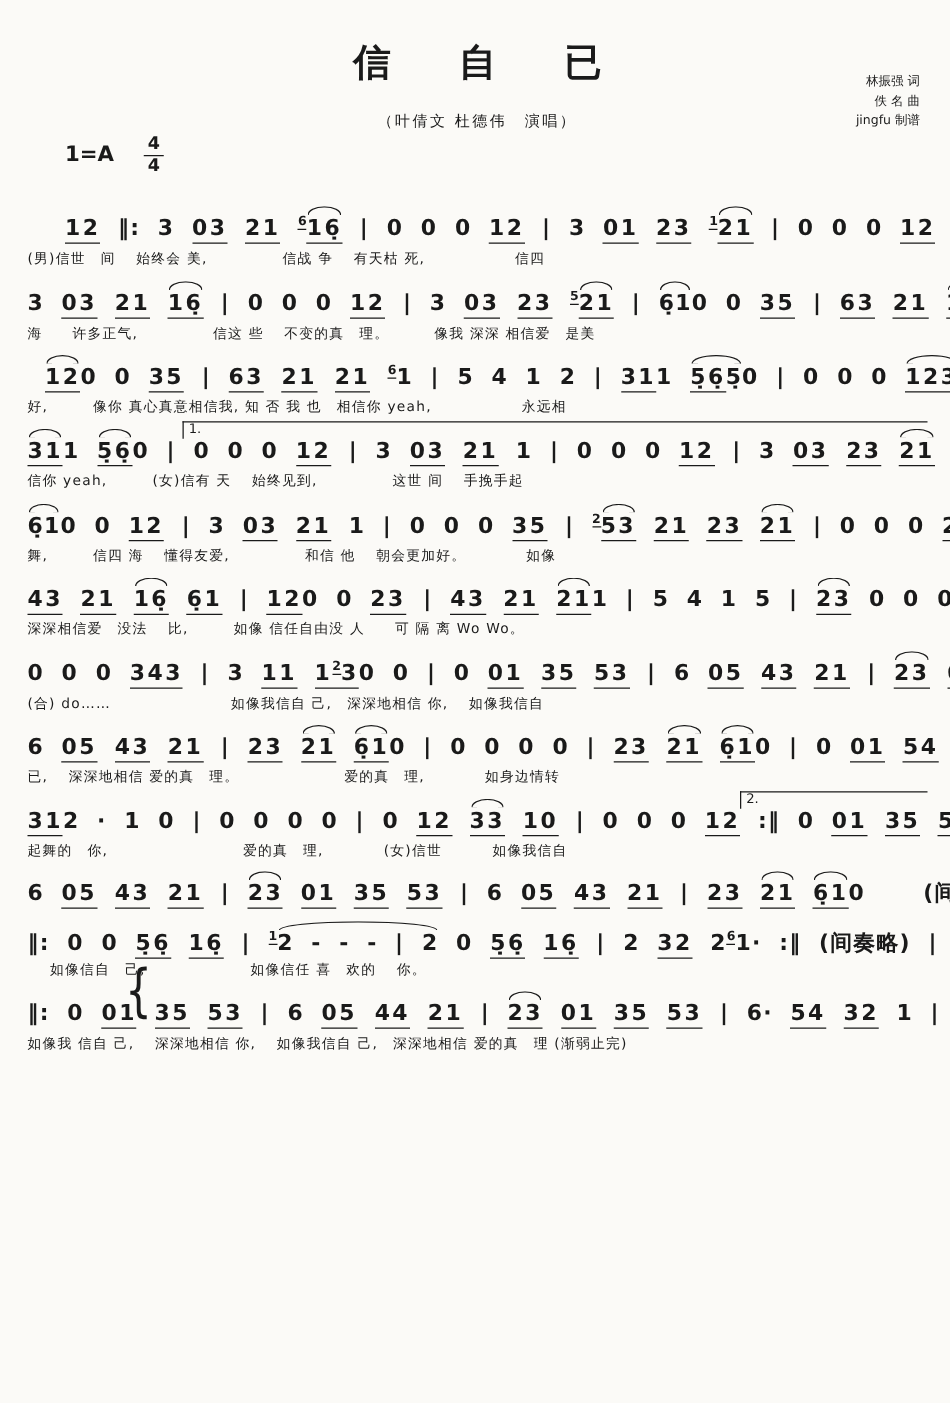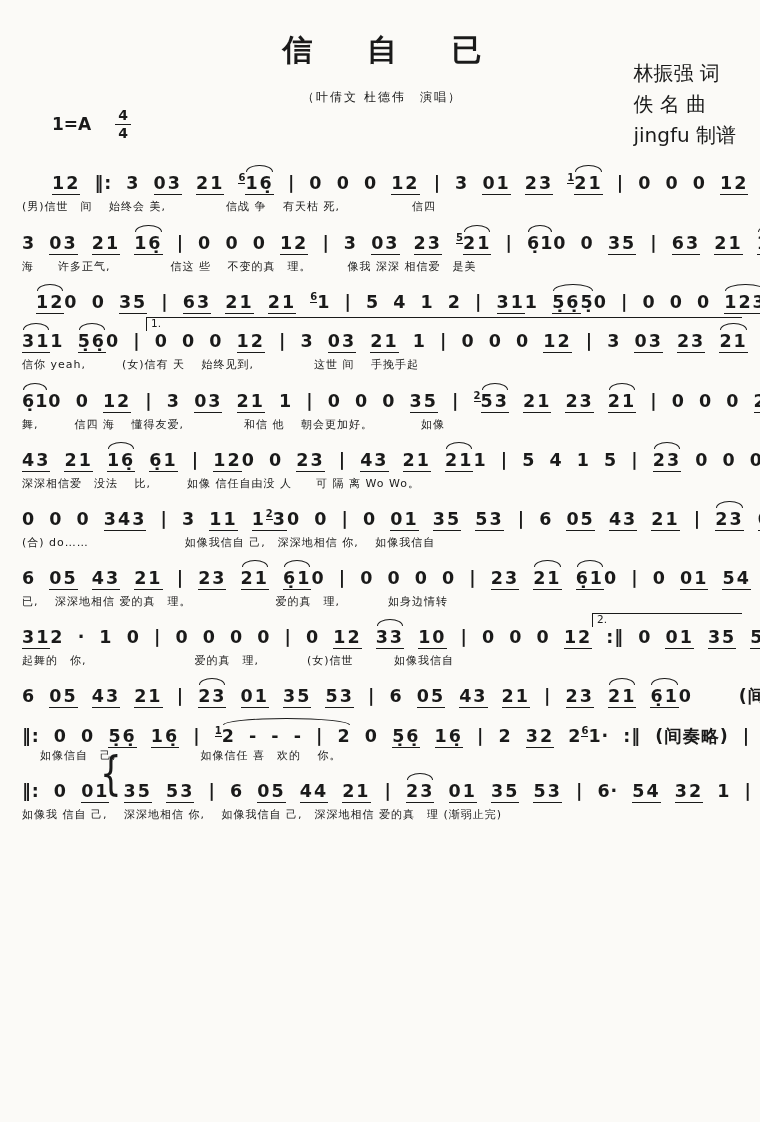--- a/index.html
+++ b/index.html
@@ -1,21 +1,21 @@
 <!DOCTYPE html>
 <html><head>
 <meta charset="utf-8">
 <style>
   html,body{margin:0;padding:0;background:#f4f2ee;}
   body{width:760px;height:1122px;font-family:"DejaVu Sans",sans-serif;color:#1a1a1a;}
   .page{width:760px;height:1122px;background:#fbfaf7;box-sizing:border-box;padding:14px 18px 10px 22px;overflow:hidden;}
   .header{position:relative;height:130px;}
   .title{text-align:center;font-size:30px;font-weight:bold;letter-spacing:22px;padding-left:22px;margin-top:16px;font-family:"DejaVu Sans",sans-serif;}
   .subtitle{text-align:center;font-size:12px;margin-top:18px;letter-spacing:2px;}
-  .credits{position:absolute;right:6px;top:28px;text-align:left;font-size:20px;line-height:1.55;}
+  .credits{position:absolute;right:6px;top:28px;text-align:right;font-size:10px;line-height:1.55;}
   .keysig{position:absolute;left:30px;top:78px;font-size:17px;font-weight:bold;display:flex;align-items:center;gap:24px;}
   .frac{display:inline-block;text-align:center;font-size:14px;line-height:1.05;font-weight:bold;}
   .frac .num{display:block;border-bottom:1.5px solid #1a1a1a;padding:0 3px 1px;}
   .frac .den{display:block;padding-top:1px;}
   .system{position:relative;margin-bottom:5px;padding-top:12px;}
   .notes{font-size:17.5px;font-weight:bold;word-spacing:7px;letter-spacing:1px;white-space:nowrap;line-height:1.25;font-family:"DejaVu Sans",sans-serif;}
   .beam{border-bottom:1.6px solid #1a1a1a;padding-bottom:1px;letter-spacing:2px;}
   .slur{position:relative;display:inline-block;}
   .slur::before{content:"";position:absolute;left:1px;right:1px;top:-8px;height:6px;border:1.3px solid #1a1a1a;border-bottom:none;border-radius:50% 50% 0 0 / 100% 100% 0 0;}
   .grace{font-size:10px;vertical-align:8px;border-bottom:1px solid #1a1a1a;letter-spacing:0;}
@@ -57,20 +57,21 @@
     <div class="lyrics">(男)信世　间　 始终会 美,　　　　　信战 争　 有天枯 死,　　　　　　信四</div>
   </div>
 
   <div class="system s1">
     <div class="notes">3 <span class="beam">03</span> <span class="beam">21</span> <span class="slur"><span class="beam">16̣</span></span> | 0 0 0 <span class="beam">12</span> | 3 <span class="beam">03</span> <span class="beam">23</span> <span class="grace">5</span><span class="slur"><span class="beam">21</span></span> | <span class="slur">6̣1</span>0 0 <span class="beam">35</span> | <span class="beam">63</span> <span class="beam">21</span> <span class="slur"><span class="beam">16̣</span></span>  |</div>
     <div class="lyrics">海　　许多正气,　　　　　信这 些　 不变的真　理。　　　像我 深深 相信爱　是美</div>
   </div>
 
   <div class="system s2">
     <div class="notes"><span class="slur"><span class="beam">12</span></span>0 0 <span class="beam">35</span> | <span class="beam">63</span> <span class="beam">21</span> <span class="beam">21</span> <span class="grace">6</span>1 | 5 4 1 2 | <span class="beam">31</span>1 <span class="slur"><span class="beam">5̣6̣</span>5̣</span>0 | 0 0 0 <span class="slur"><span class="beam">123</span></span> |</div>
+    <div class="lyrics">好,　　　像你 真心真意相信我, 知 否 我 也　相信你 yeah,　　　　　　永远相</div>
   </div>
 
   <div class="system s3">
     <div class="volta"><span>1.</span></div>
     <div class="notes"><span class="slur"><span class="beam">31</span></span>1 <span class="slur"><span class="beam">5̣6̣</span></span>0 | 0 0 0 <span class="beam">12</span> | 3 <span class="beam">03</span> <span class="beam">21</span> 1 | 0 0 0 <span class="beam">12</span> | 3 <span class="beam">03</span> <span class="beam">23</span> <span class="slur"><span class="beam">21</span></span> |</div>
     <div class="lyrics">信你 yeah,　　　(女)信有 天　 始终见到,　　　　　这世 间　 手挽手起</div>
   </div>
 
   <div class="system s4">
     <div class="notes"><span class="slur">6̣1</span>0 0 <span class="beam">12</span> | 3 <span class="beam">03</span> <span class="beam">21</span> 1 | 0 0 0 <span class="beam">35</span> | <span class="grace">2</span><span class="slur"><span class="beam">53</span></span> <span class="beam">21</span> <span class="beam">23</span> <span class="slur"><span class="beam">21</span></span> | 0 0 0 <span class="beam">23</span> |</div>

